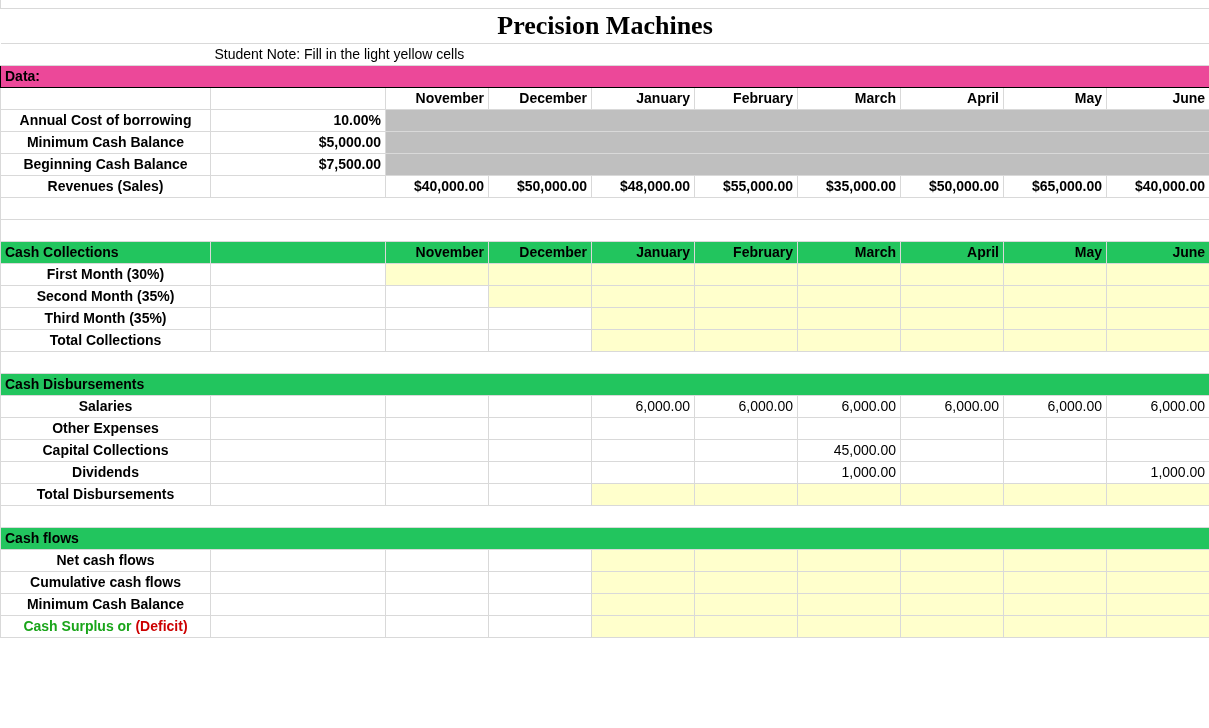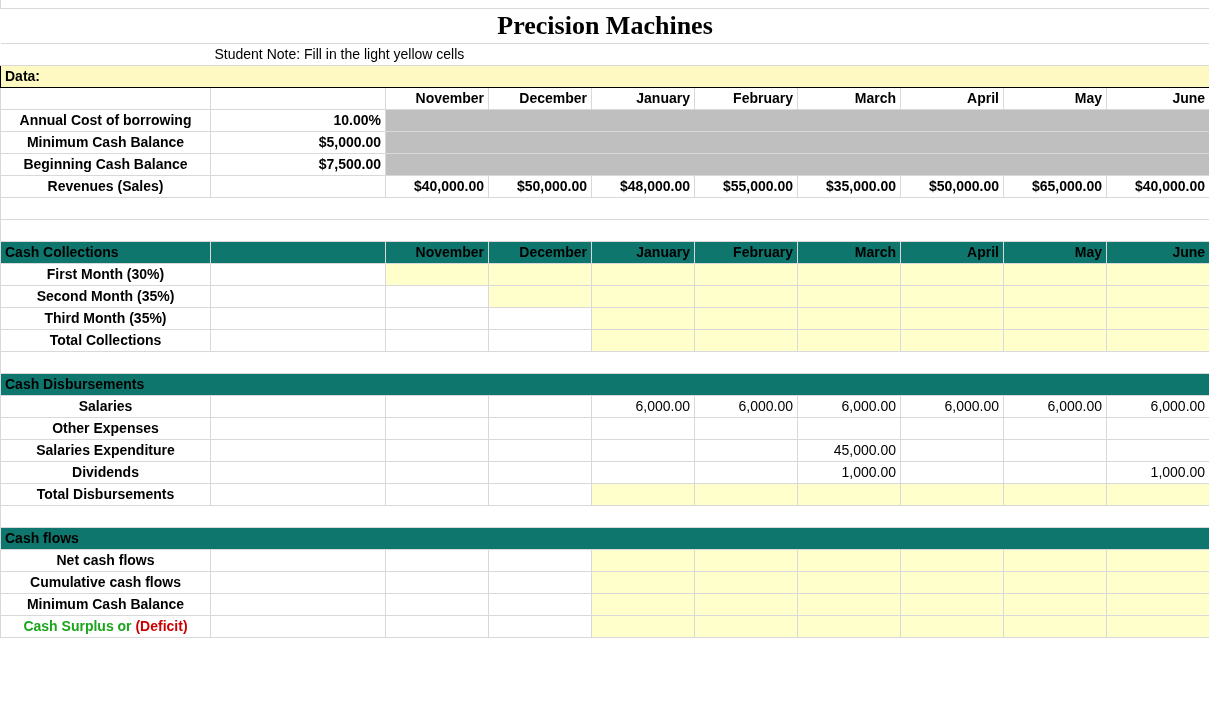--- a/index.html
+++ b/index.html
@@ -28,27 +28,27 @@
     font-family: "Times New Roman", serif;
     font-weight: bold;
     font-size: 26px;
     text-align: center;
   }
   .subtitle {
     font-size: 14px;
     text-align: left;
     padding-left: 4px;
   }
-  .green-row td { background:#fef9c3; color:#000; font-weight:bold; border-color:#000;}
+  .green-row td { background:#ec4899; color:#000; font-weight:bold; border-color:#000;}
   .header-months td { font-weight:bold; text-align:right; }
   .header-months td:first-child { text-align:left; }
   .label { font-weight:bold; text-align:center;}
   .num { font-weight:bold; text-align:right; }
   .gray { background:#bfbfbf; }
-  .yellow-row td { background:#0f766e; font-weight:bold; }
+  .yellow-row td { background:#22c55e; font-weight:bold; }
   .yellow-row .mh { text-align:right; }
   .lightyellow { background:#ffffcc; }
   .plain { font-weight:normal; }
   .c-green { color:#1aa51a; font-weight:bold;}
   .c-red { color:#cc0000; font-weight:bold;}
   .indent { padding-left:14px; }
   col.ca { width:210px; }
   col.cb { width:175px; }
   col.cm { width:103px; }
 </style>
@@ -220,21 +220,21 @@
         <td></td>
         <td></td>
         <td></td>
         <td></td>
         <td></td>
         <td></td>
         <td></td>
         <td></td>
   </tr>
   <tr>
-    <td class="label indent">Salaries Expenditure</td>
+    <td class="label indent">Capital Collections</td>
     <td></td>
     <td class="num plain"></td>
     <td class="num plain"></td>
     <td class="num plain"></td>
     <td class="num plain"></td>
     <td class="num plain">45,000.00</td>
     <td class="num plain"></td>
     <td class="num plain"></td>
     <td class="num plain"></td>
   </tr>

